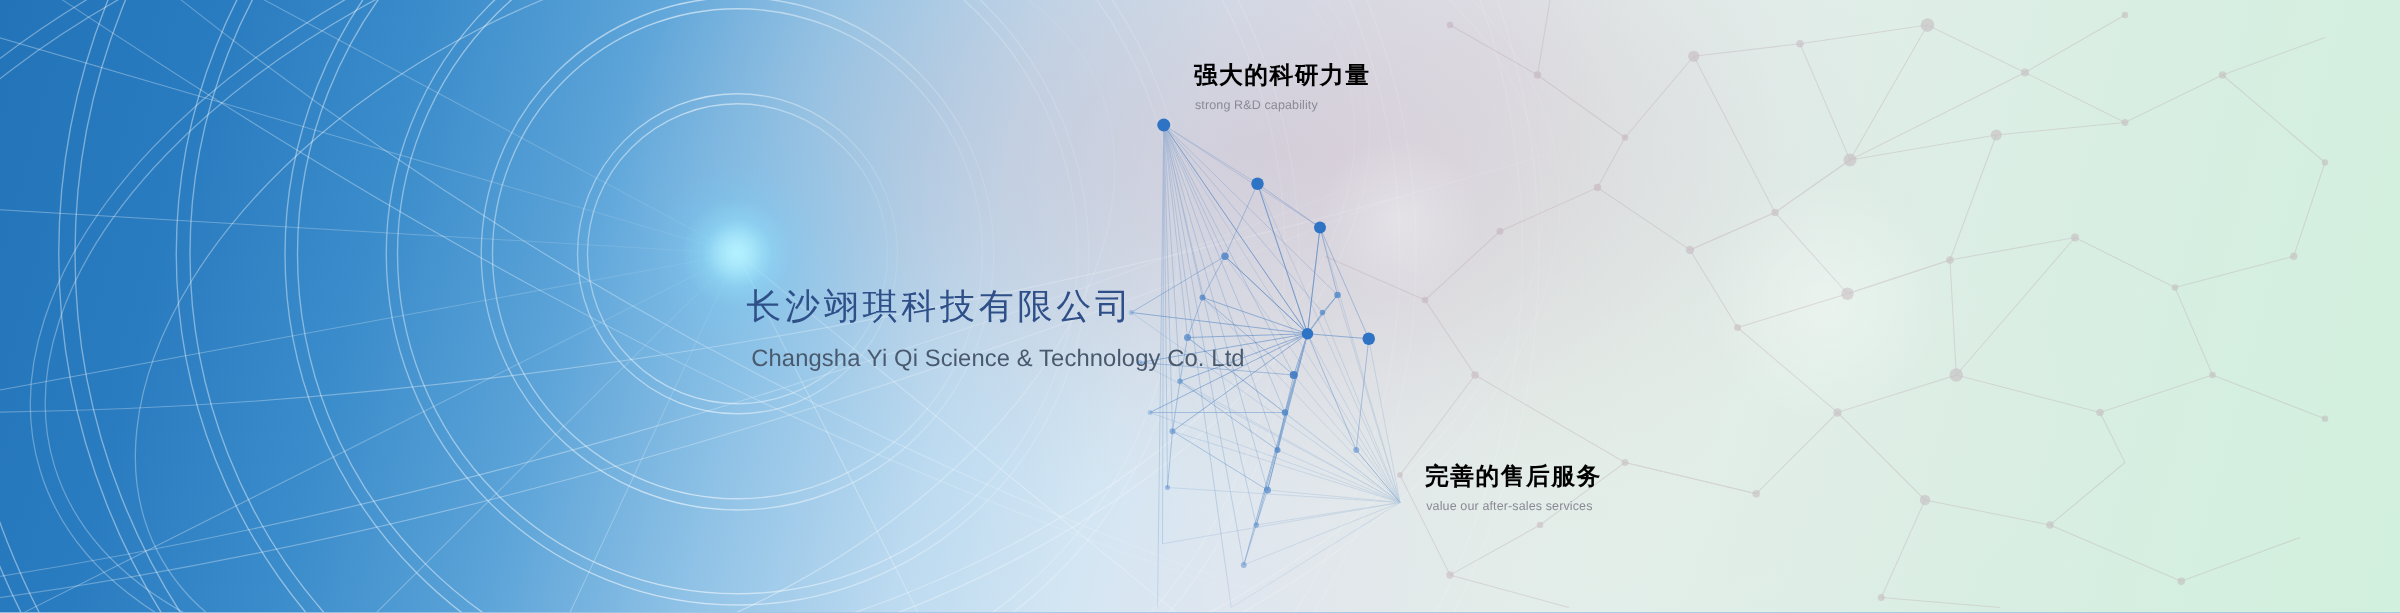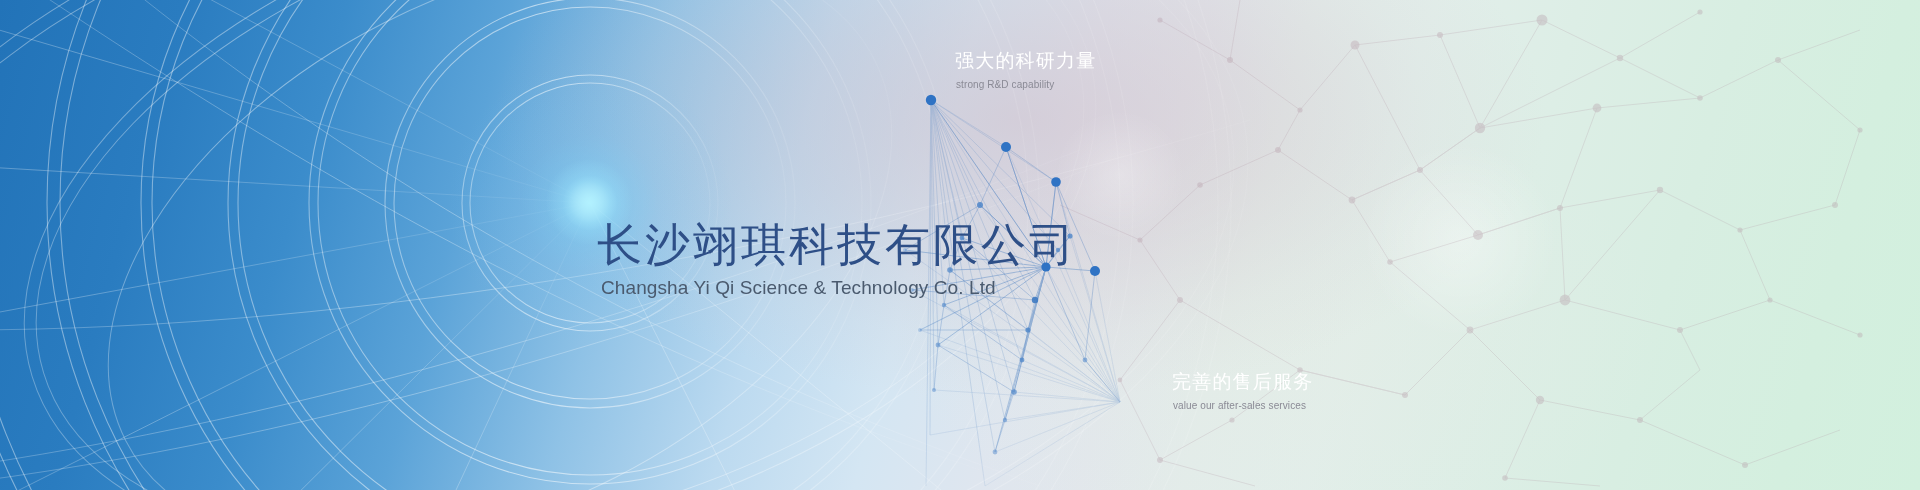--- a/index.html
+++ b/index.html
@@ -77,21 +77,21 @@
   
   #brand-block {
     position: absolute;
     left: 597px;
     top: 222px;
     width: 720px;
   }
   #brand-cn {
     margin: 0;
     font-family: "DejaVu Serif", "Liberation Serif", serif;
-    font-size: 45px;
+    font-size: 28px;
     line-height: 46px;
     letter-spacing: 3px;
     font-weight: 400;
     color: #2e4f87;
     white-space: nowrap;
   }
   #brand-en {
     margin: 8px 0 0 4px;
     font-size: 19px;
     line-height: 24px;
@@ -103,35 +103,35 @@
 
   .feature {
     position: absolute;
     white-space: nowrap;
   }
   .feature-cn {
     margin: 0;
     font-size: 19px;
     line-height: 24px;
     letter-spacing: 1.2px;
-    font-weight: 400;
-    color: #ffffff;
+    font-weight: 700;
+    color: #000000;
   }
   .feature-en {
     margin: 4px 0 0 1px;
     font-size: 10px;
     line-height: 15px;
     letter-spacing: 0.1px;
     font-weight: 400;
     color: #8a8a95;
   }
   #feature-0 { left: 955px; top: 49px; }
   #feature-1 { left: 1072px; top: 140px; }
   #feature-2 { left: 1104px; top: 242px; }
-  #feature-3 { left: 1172px; top: 370px; }
+  #feature-3 { left: 1140px; top: 370px; }
 </style>
 </head>
 <body>
 
 <div id="banner">
 
   <div class="layer" id="bg-base"></div>
   <div class="layer" id="bg-warm"></div>
 
   <svg class="layer" viewBox="0 0 1920 490" preserveAspectRatio="none">

